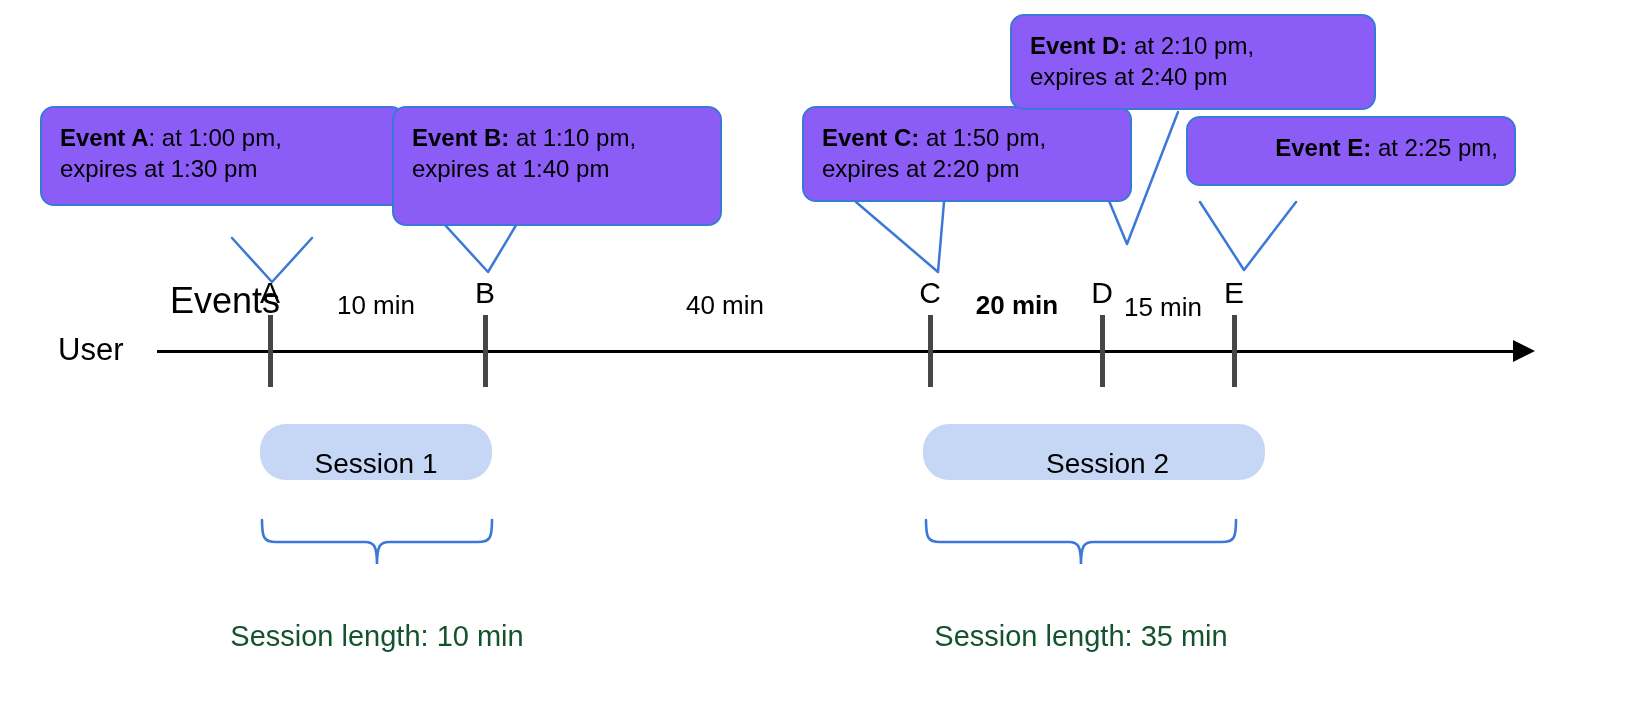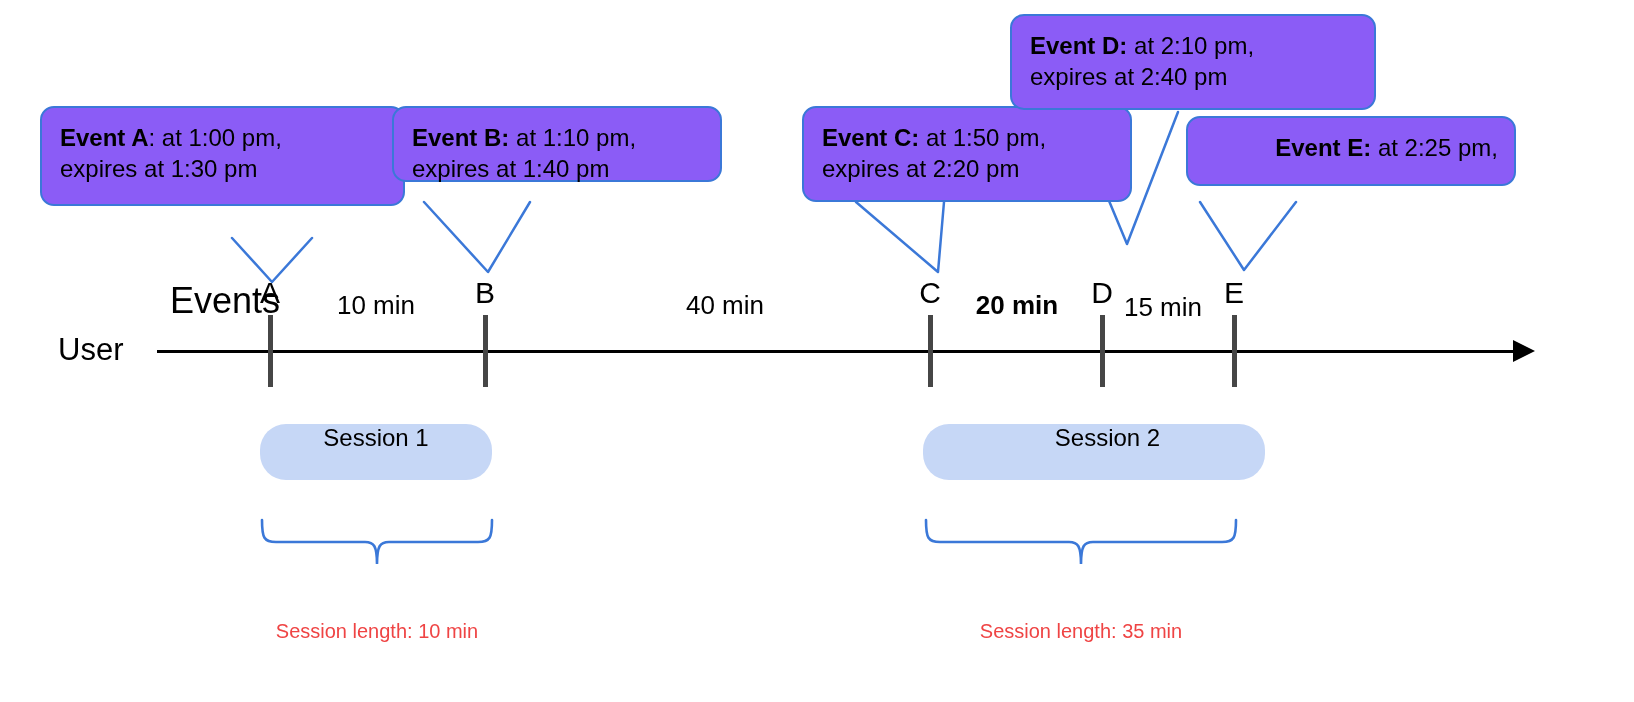--- a/index.html
+++ b/index.html
@@ -96,38 +96,38 @@
   .row-label.events {
     font-size: 36px;
     margin-left: 33px;
   }
 
   
   .session-box {
     position: absolute;
     background: #c6d7f6;
     display: flex;
-    align-items: flex-start;
+    align-items: flex-end;
     justify-content: center;
-    font-size: 24px;
+    font-size: 28px;
     color: #000000;
     z-index: 2;
     border-radius: 26px;
   }
 
   
   .brace {
     position: absolute;
     z-index: 2;
     overflow: visible;
   }
   .brace-caption {
     position: absolute;
-    font-size: 20px;
-    color: #ef4444;
+    font-size: 29px;
+    color: #14532d;
     text-align: center;
     white-space: nowrap;
     z-index: 2;
   }
 </style>
 </head>
 <body>
 
 <div id="stage">
 
@@ -142,21 +142,21 @@
     <polyline points="1072,112 1127,244 1178,112" fill="none" stroke="#3b78d8" stroke-width="2.5" stroke-linejoin="round" stroke-linecap="round"></polyline>
 
     <polyline points="1200,202 1244,270 1296,202" fill="none" stroke="#3b78d8" stroke-width="2.5" stroke-linejoin="round" stroke-linecap="round"></polyline>
   </svg>
 
   <div class="callout" style="left:20px; top:106px; width:365px; height:100px;margin-left:20px;">
     <span class="evt">Event A</span><span>: at 1:00 pm,</span>
     <span class="line2">expires at 1:30 pm</span>
   </div>
 
-  <div class="callout" style="left:392px; top:106px; width:330px; height:76px;">
+  <div class="callout" style="left:392px; top:106px; width:330px; height:120px;">
     <span class="evt">Event B:</span><span> at 1:10 pm,</span>
     <span class="line2">expires at 1:40 pm</span>
   </div>
 
   <div class="callout" style="left:802px; top:106px; width:330px; height:96px;">
     <span class="evt">Event C:</span><span> at 1:50 pm,</span>
     <span class="line2">expires at 2:20 pm</span>
   </div>
 
   <div class="callout" style="left:1010px; top:14px; width:366px; height:96px;">

